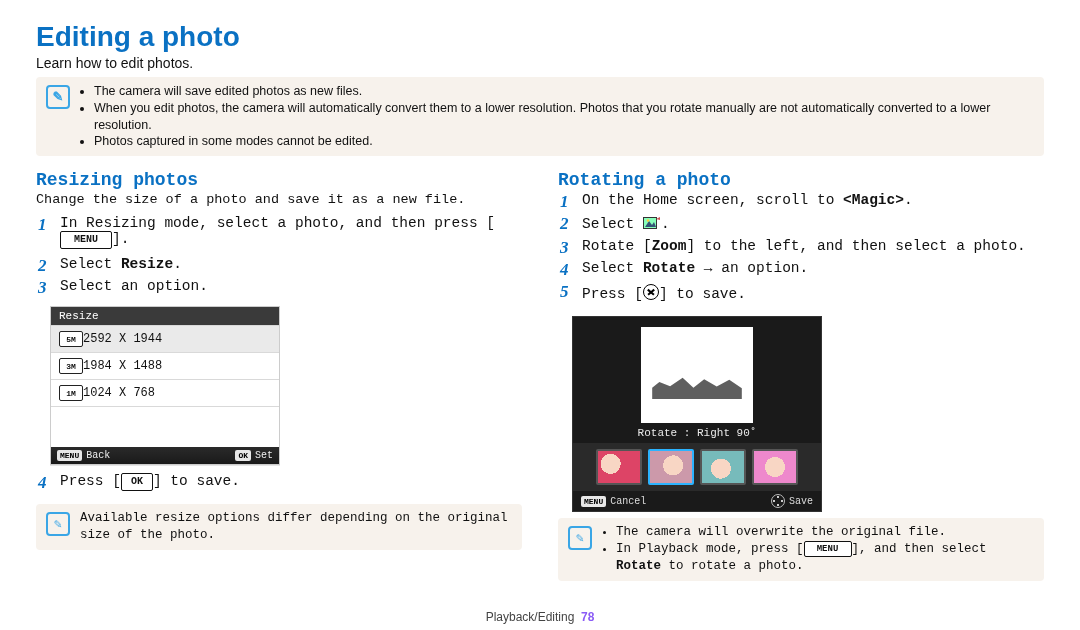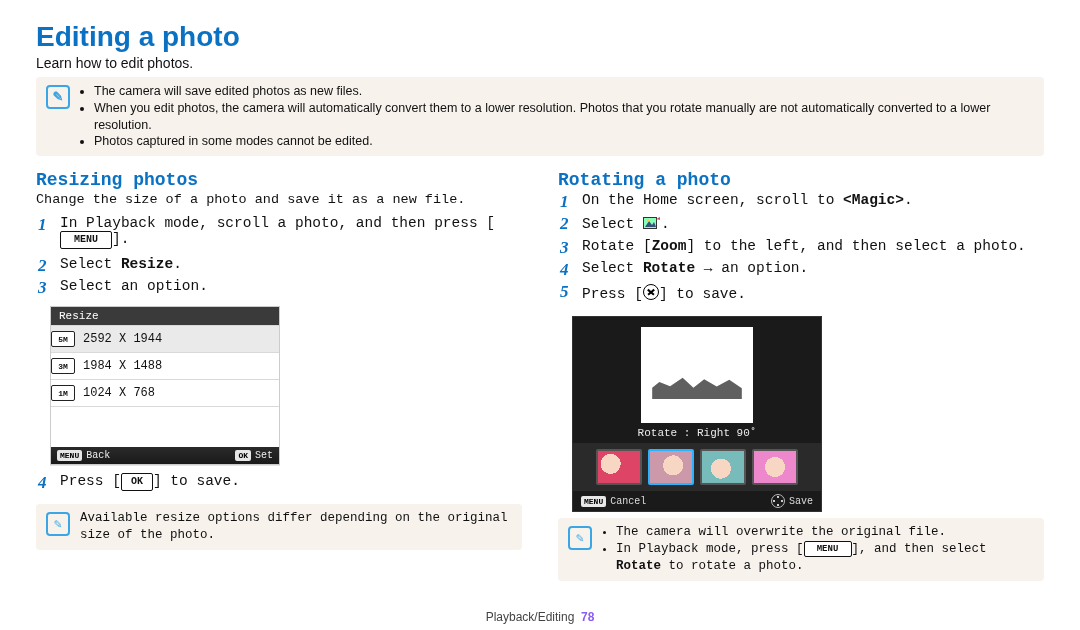--- a/index.html
+++ b/index.html
@@ -149,22 +149,22 @@
     box-shadow: 0 1px 0 #e5e5e5;
     background: #fff;
   }
   .resize-ui .ru-title {
     background: #3a3a3a;
     color: #fff;
     padding: 3px 8px;
     font-size: 11px;
   }
   .resize-ui .ru-row {
-    display:flex; align-items:center; gap:8px;
-    padding: 5px 0; border-top: 1px solid #d9d9d9;
+    display:flex; align-items:center; 
+    padding: 5px 8px; border-top: 1px solid #d9d9d9;
     background:#fff;
   }
   .resize-ui .ru-row.sel { background:#eaeaea; }
   .ru-badge {
     display:inline-flex; width:22px; height:14px; border:1px solid #222; border-radius:2px;
     align-items:center; justify-content:center;
     font-size:8px; font-weight:700;
     background:#fff;
   }
   .resize-ui .ru-body { min-height: 40px; border-top:1px solid #d9d9d9; background:#fff; }
@@ -264,21 +264,21 @@
   </div>
 
   <div class="columns">
 
     <div class="col">
       <h2 class="h2">Resizing photos</h2>
       <p class="desc">Change the size of a photo and save it as a new file.</p>
 
       <ol class="steps">
         <li>
-          <span>In Playback mode, scroll a photo, and then press [</span><span class="kbd">MENU</span><span>].</span>
+          <span>In Resizing mode, select a photo, and then press [</span><span class="kbd">MENU</span><span>].</span>
         </li>
         <li>
           <span>Select </span><span class="bold">Resize</span><span>.</span>
         </li>
         <li>Select an option.</li>
       </ol>
 
       <div class="resize-ui">
         <div class="ru-title">Resize</div>
         <div class="ru-row sel">

